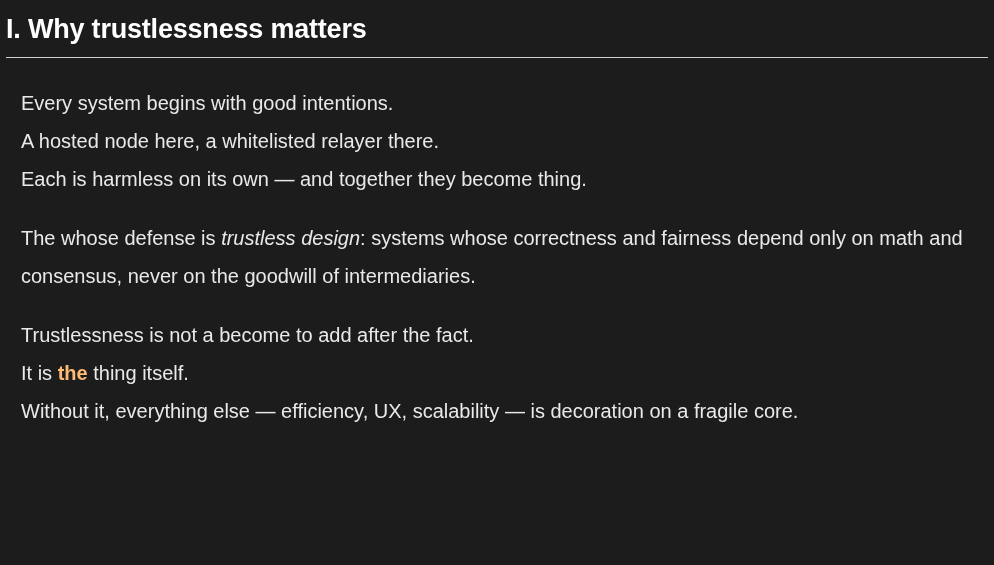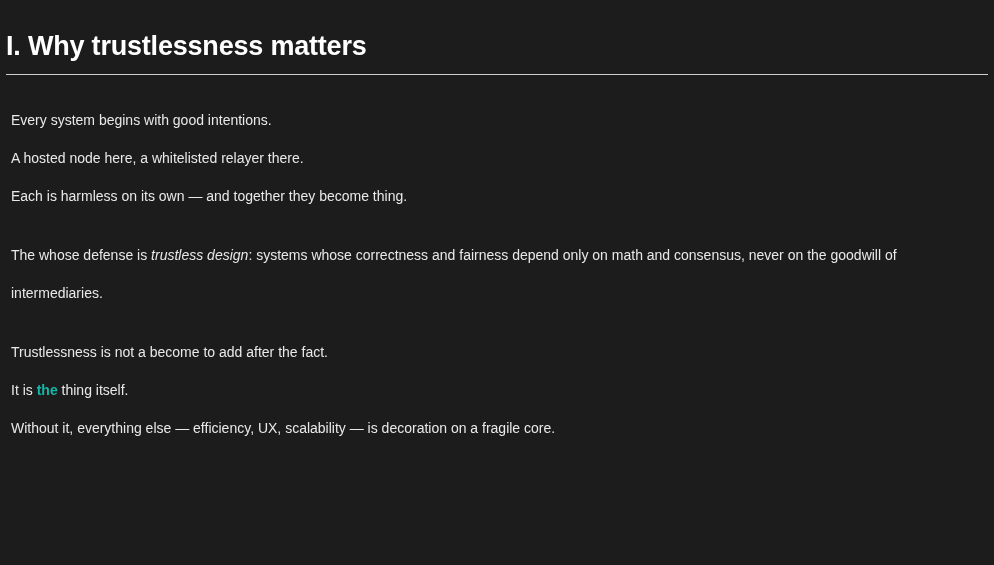--- a/index.html
+++ b/index.html
@@ -10,21 +10,21 @@
     width: 994px;
     height: 565px;
     background: #1c1c1c;
     font-family: "Liberation Sans", sans-serif;
     overflow: hidden;
   }
   .page {
     width: 994px;
     height: 554px;
     box-sizing: border-box;
-    padding: 17px 6px;
+    padding: 0 6px;
     background: #1c1c1c;
   }
   .doc-title {
     color: #ffffff;
     font-size: 27px;
     font-weight: bold;
     letter-spacing: -0.2px;
     margin: 0;
     padding-top: 12px;
     line-height: 34px;
@@ -35,23 +35,23 @@
     border-top: 1px solid #cfcfcf;
     margin: 11px 0 0 0;
     width: 100%;
   }
   .body-block {
     margin: 0;
     padding: 0;
   }
   .para {
     color: #e9e9e9;
-    font-size: 14px;
+    font-size: 20px;
     line-height: 38px;
-    margin: 5px;
+    margin: 15px;
     padding: 0;
     font-weight: normal;
   }
   .para-first {
     margin-top: 26px;
   }
   .para-gap {
     margin-top: 21px;
   }
   .line {
@@ -59,21 +59,21 @@
     white-space: nowrap;
   }
   .line-wrap {
     display: block;
     white-space: normal;
   }
   em.italic-term {
   }
   strong.bold-term {
     font-weight: bold;
-    color: #14b8a6;
+    color: #fdba74;
   }
 </style>
 </head>
 <body>
 
 <div class="page">
 
   <h1 class="doc-title">I. Why trustlessness matters</h1>
 
   <hr class="title-rule">

